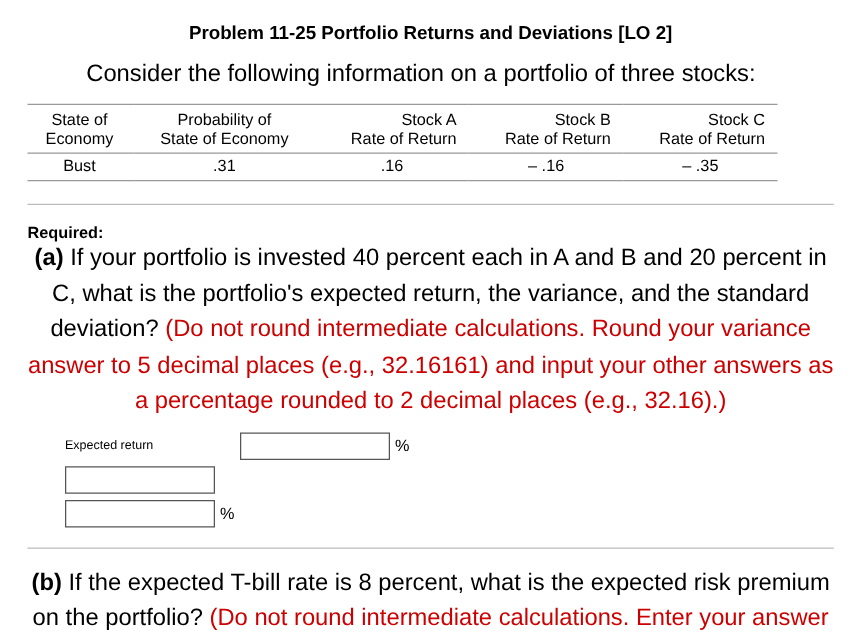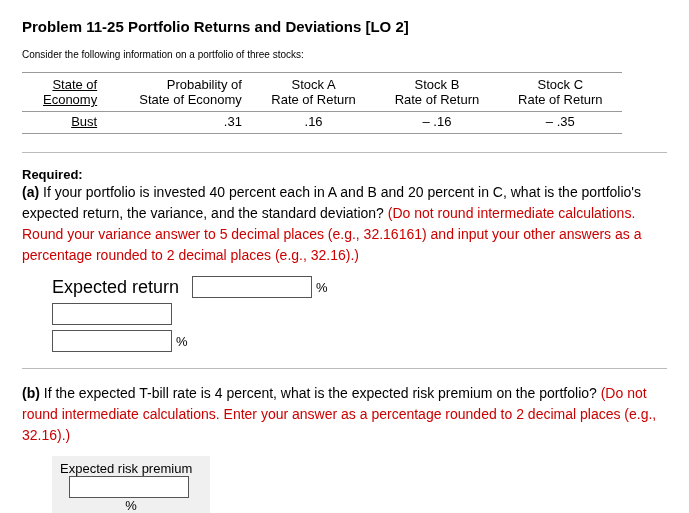--- a/index.html
+++ b/index.html
@@ -9,86 +9,89 @@
       background: #fff;
       color: #000;
       width: 689px;
       min-height: 513px;
       padding: 18px 22px;
     }
     .problem-title {
       font-size: 15px;
       font-weight: bold;
       margin-bottom: 14px;
+      text-align: center;
     }
     .intro-text {
       margin-bottom: 12px;
-      font-size: 10px;
+      font-size: 19px;
+      margin-left: 47px;
     }
     .data-table {
       border-collapse: collapse;
       margin-bottom: 18px;
       width: 100%;
       max-width: 600px;
       font-size: 13px;
     }
     .data-table td {
       padding: 2px 10px;
       text-align: center;
       border: none;
     }
     .data-table .header-row td {
       border-top: 1px solid #999;
       border-bottom: 1px solid #999;
       font-weight: normal;
       padding-top: 4px;
       padding-bottom: 4px;
+      text-align: right;
     }
     .data-table .last-row td {
       border-bottom: 1px solid #999;
       padding-bottom: 4px;
     }
     .data-table td:first-child {
-      text-align: right;
+      text-align: center;
       padding-left: 8px;
-      text-decoration: underline;
     }
     .data-table td:nth-child(2) {
-      text-align: right;
+      text-align: center;
     }
     .required-label {
       font-weight: bold;
       margin-bottom: 0;
     }
     .part-block {
       margin-bottom: 16px;
     }
     .part-text {
-      font-size: 14px;
+      font-size: 19px;
       line-height: 1.5;
       margin-bottom: 10px;
+      text-align: center;
     }
     .part-text .part-letter {
       font-weight: bold;
     }
     .red-text {
       color: #cc0000;
     }
     .input-grid {
       margin-left: 30px;
       margin-bottom: 10px;
     }
     .input-row {
       display: flex;
       align-items: center;
       margin-bottom: 5px;
     }
     .input-label {
       width: 140px;
-      font-size: 18px;
+      font-size: 10px;
     }
     .input-box {
       width: 120px;
       height: 22px;
       border: 1px solid #555;
       background: #fff;
       margin-right: 4px;
     }
     .pct-sign {
       font-size: 13px;
@@ -159,21 +162,21 @@
       <span class="pct-sign">%</span>
     </div>
   </div>
 </div>
 
 <hr class="divider">
 
 <div class="part-b-block part-block">
   <div class="part-text">
     <span class="part-letter">(b)</span>
-    <span> </span><span>If the expected T-bill rate is 4 percent, what is the expected risk premium on the portfolio?</span>
+    <span> </span><span>If the expected T-bill rate is 8 percent, what is the expected risk premium on the portfolio?</span>
     <span class="red-text"> </span><span class="red-text">(Do not round intermediate calculations. Enter your answer as a percentage rounded to 2 decimal places (e.g., 32.16).)</span>
   </div>
   <div style="margin-left:30px; display:inline-flex; align-items:center; background:#f0f0f0; padding:5px 8px;flex-direction:column;">
     <span class="part-b-label">Expected risk premium</span>
     <input type="text" class="input-box" value="" style="margin-right: 4px;">
     <span class="pct-sign">%</span>
   </div>
 </div>
 
 </body></html>

